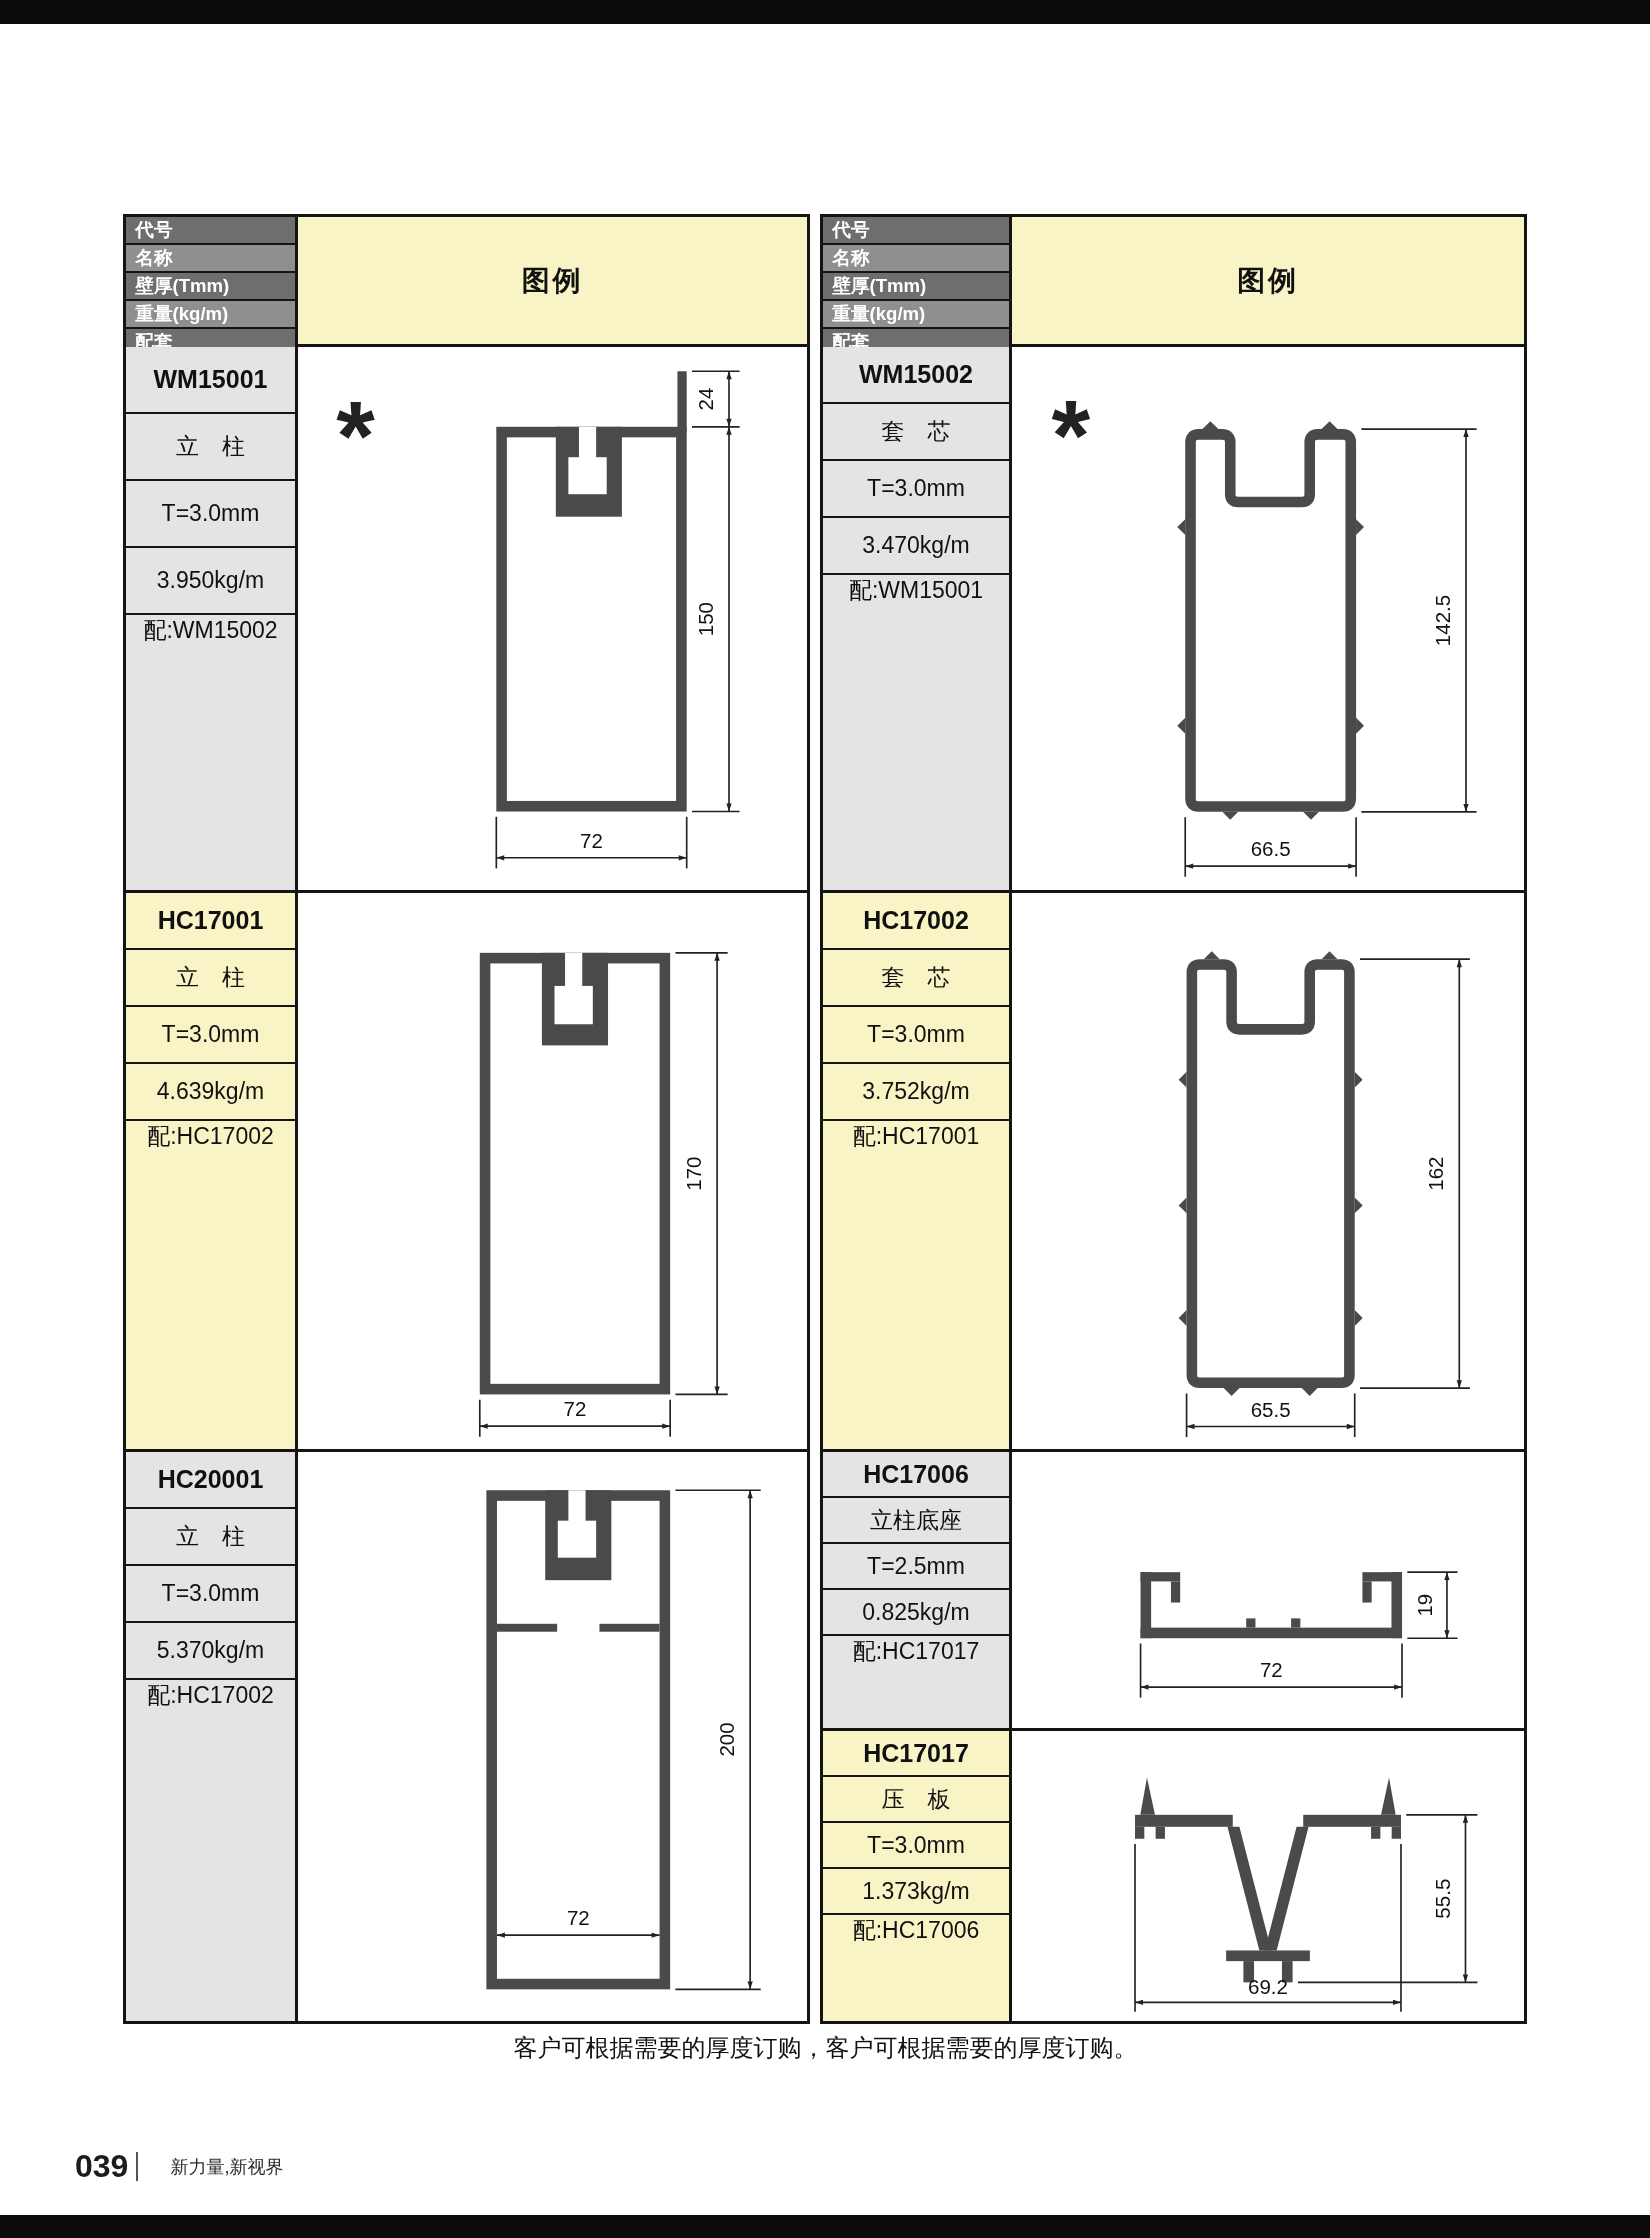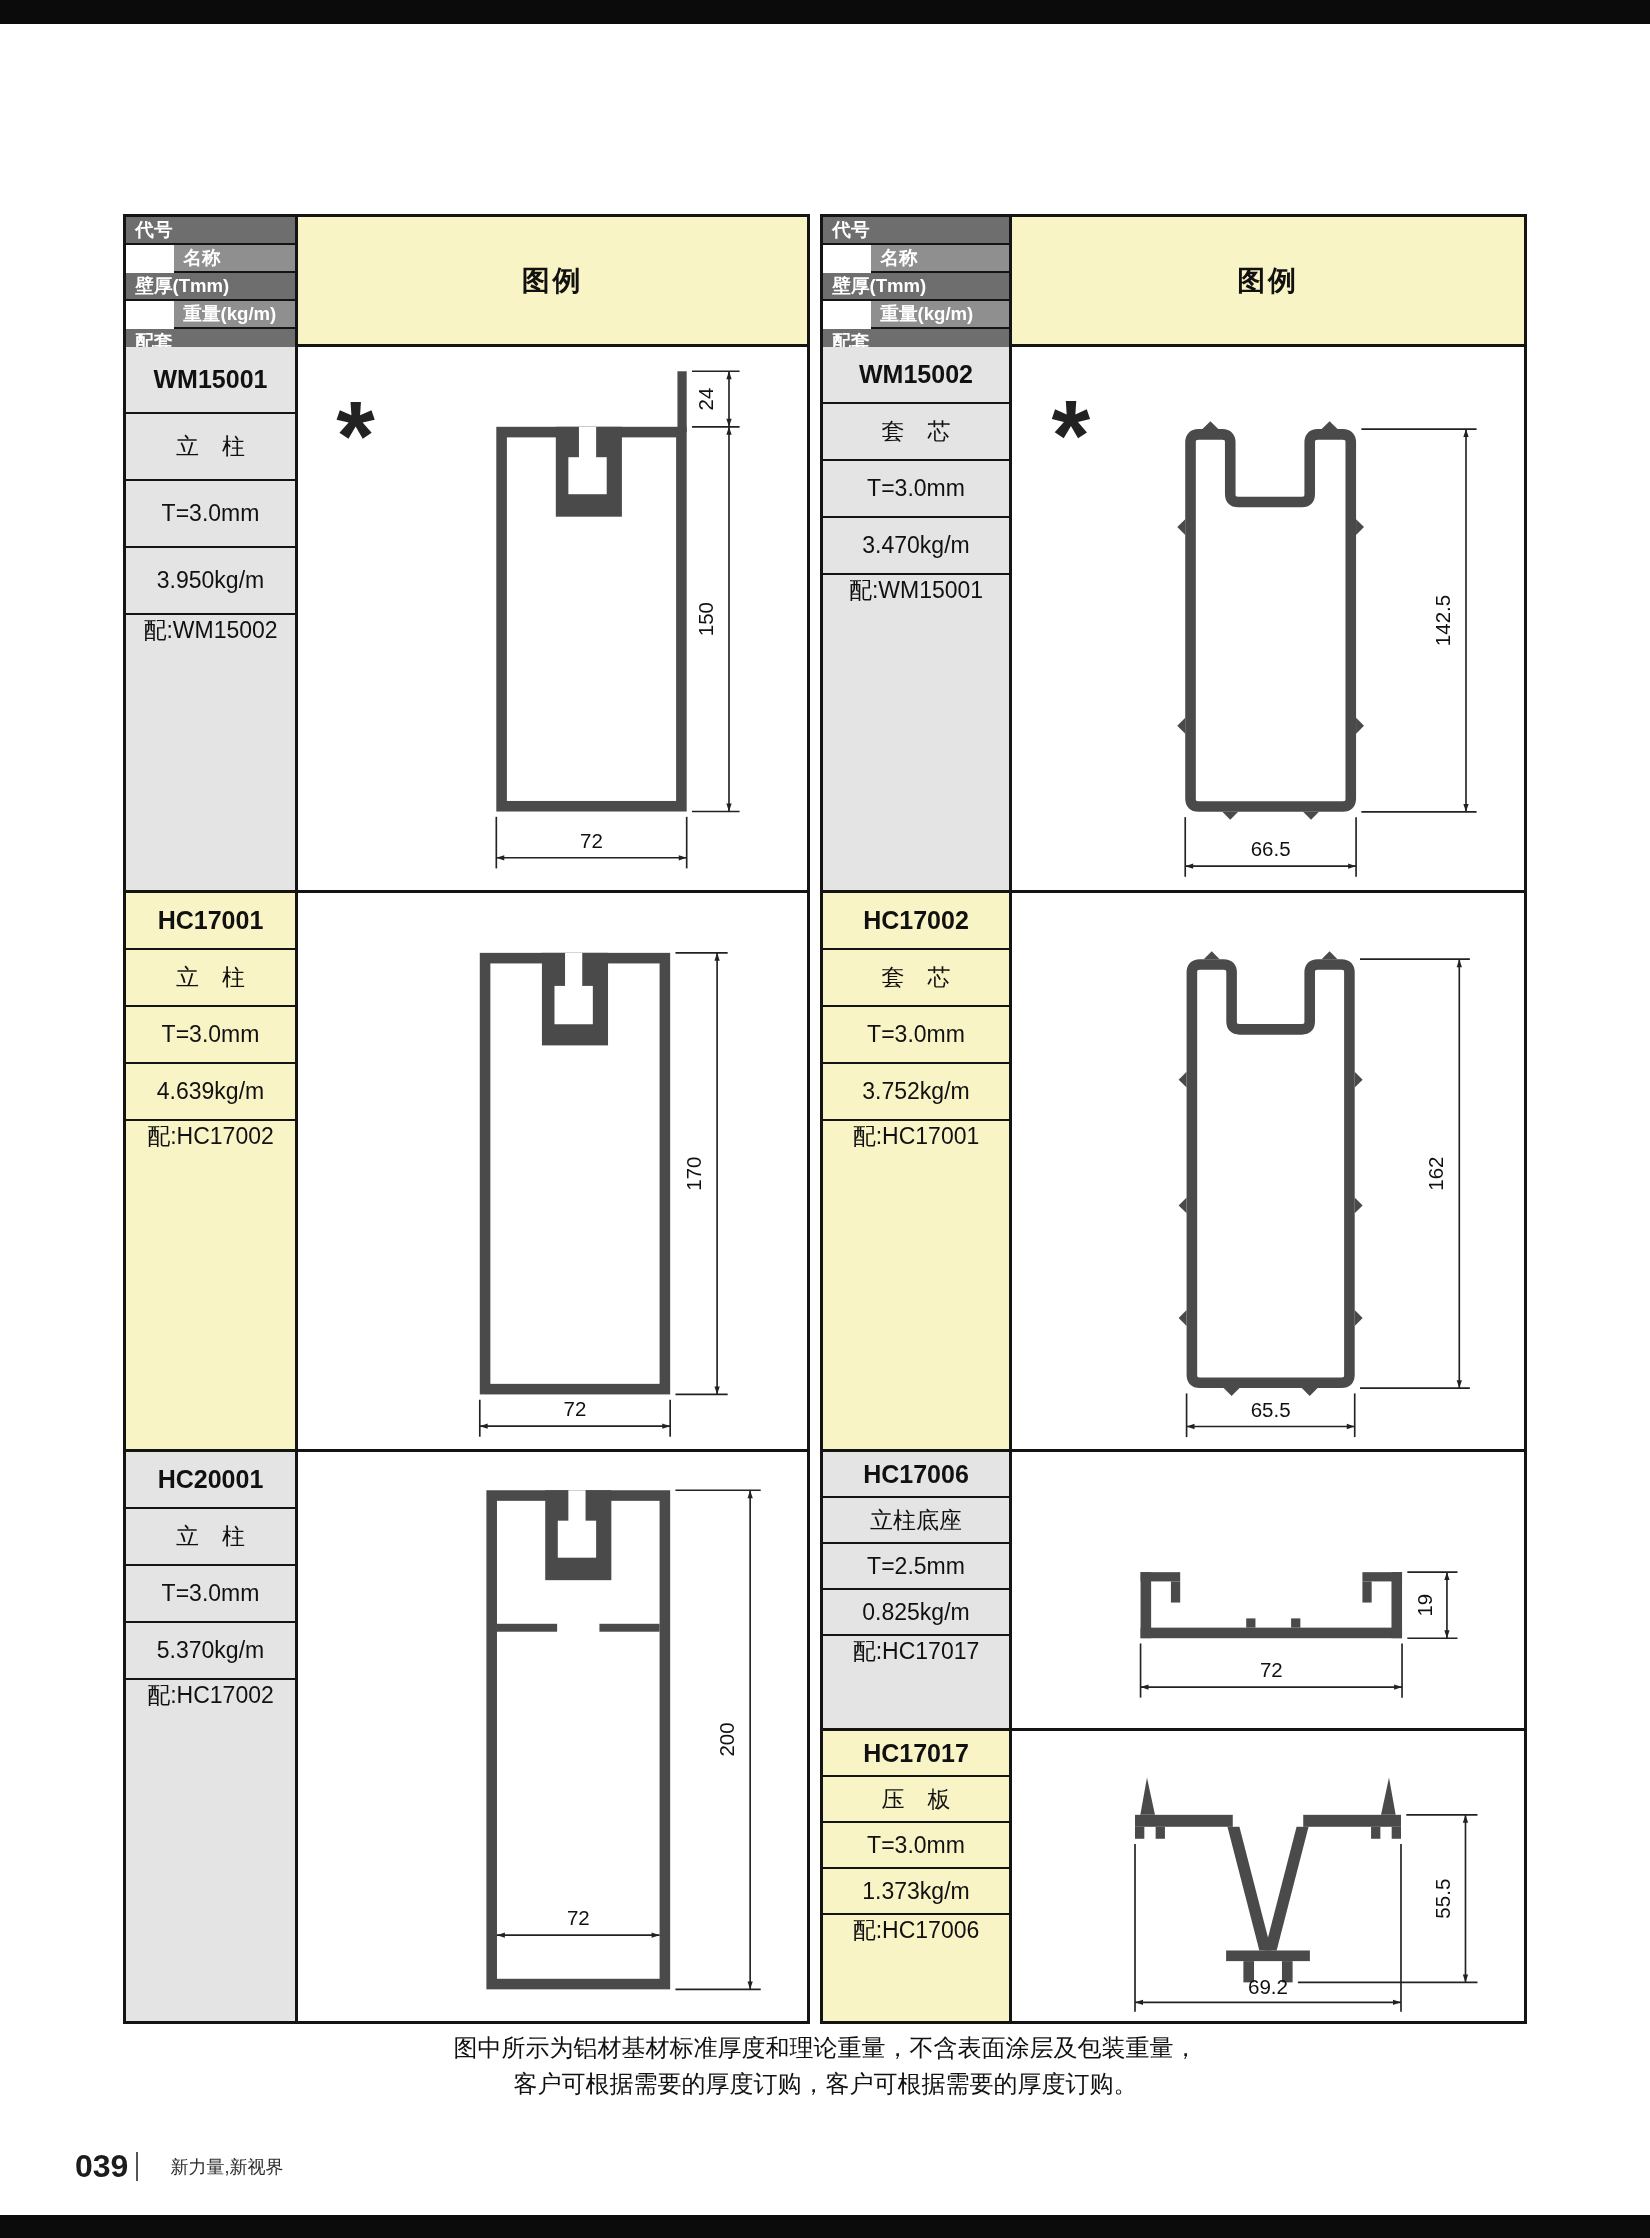--- a/index.html
+++ b/index.html
@@ -23,21 +23,21 @@
   .h-425b{flex:1 1 auto;}
 
   .lblcol{display:flex;flex-direction:column;box-sizing:border-box;border-right:3.3px solid #141414;min-height:0;}
   .tbl.left .lblcol{width:172px;}
   .tbl.right .lblcol{width:189px;}
 
   .hcell{flex:0 0 25px;box-sizing:border-box;border-bottom:2px solid #141414;display:flex;
          align-items:center;padding-left:9.3px;color:#fff;font-weight:bold;font-size:18.6px;}
   .hcell:last-child{border-bottom:none;flex:1;}
   .hcell.d{background:#6e6e6e;}
-  .hcell.m{background:#8f8f8f;margin-left:48px;}
+  .hcell.m{background:#8f8f8f;}
 
   .cell{box-sizing:border-box;border-bottom:2px solid #141414;display:flex;align-items:center;
         justify-content:center;text-align:center;font-size:23px;color:#111;}
   .cell.code{font-weight:bold;font-size:25px;}
   .cell.fill{flex:1 1 auto;border-bottom:none;align-items:flex-start;}
   .rows-a .cell{flex:0 0 67px;}
   .rows-b .cell{flex:0 0 57px;}
   .rows-c .cell{flex:0 0 46px;}
   .rows-a .cell.fill,.rows-b .cell.fill,.rows-c .cell.fill{flex:1 1 auto;}
   .g-gray .cell{background:#e4e4e4;}
@@ -319,21 +319,20 @@
           <line class="dim" x1="185" y1="162" x2="185" y2="414"></line>
           <line class="dim" x1="585" y1="162" x2="585" y2="414"></line>
           <line class="dim" x1="185" y1="400" x2="585" y2="400" marker-start="url(#aS)" marker-end="url(#aE)"></line>
           <text class="dimt" text-anchor="middle" x="385" y="388">69.2</text>
         </svg>
       </div>
     </div>
   </div>
 
   <div class="note">
-    <div>图中所示为铝材基材标准厚度和理论重量，不含表面涂层及包装重量，</div>
     <div>客户可根据需要的厚度订购，客户可根据需要的厚度订购。</div>
   </div>
 
   <div class="footer">
     <span class="pg">039</span>
     <span class="dv"></span>
     <span class="tg">新力量,新视界</span>
   </div>
 
   <div class="bar bot"></div>

